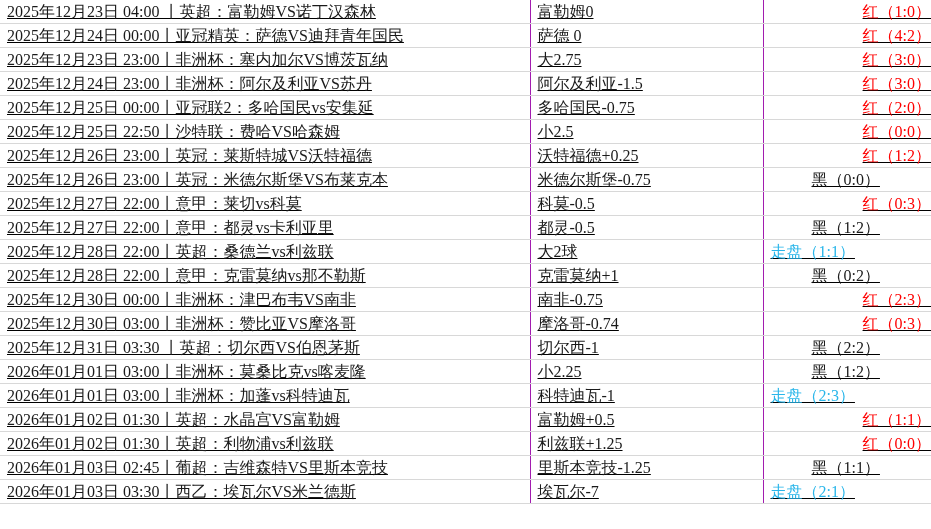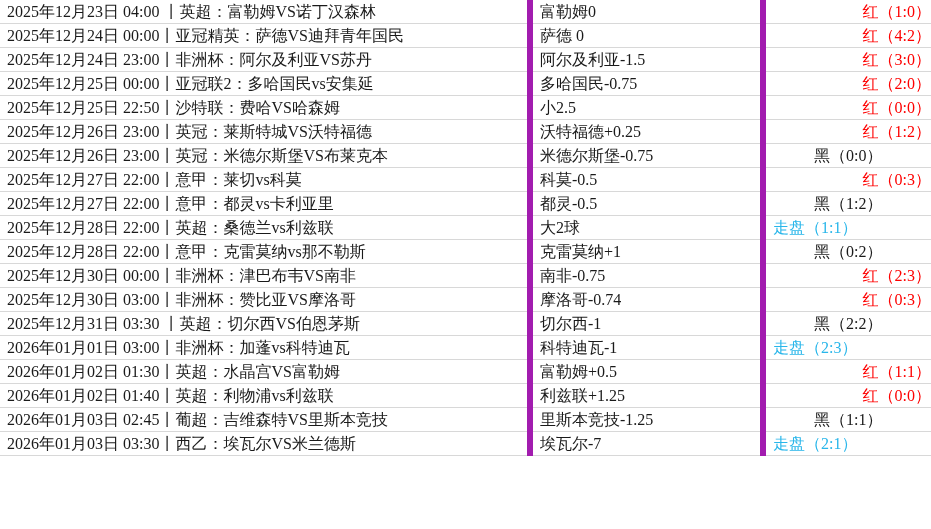--- a/index.html
+++ b/index.html
@@ -1,32 +1,32 @@
 <!DOCTYPE html>
 <html><head>
 <meta charset="utf-8">
 <style>
   html,body{margin:0;padding:0;}
   body{
     width:931px;height:529px;background:#ffffff;overflow:hidden;
     font-family:"Liberation Serif","DejaVu Serif",serif;
   }
   table.picks{
-    border-collapse:collapse;table-layout:fixed;width:931px;
+    border-collapse:collapse;table-layout:fixed;width:931px;text-decoration:underline;
   }
   table.picks td{
     height:23px;
     border-bottom:1px solid #d8d8d8;
     font-size:16px;line-height:23px;
     color:#1a1a1a;
     white-space:pre;overflow:hidden;
     padding:0 0 0 7px;
     vertical-align:middle;
   }
-  td.c-pick,td.c-result{border-left:6px solid #a21caf;}
+  td.c-pick,td.c-result{border-left:1px solid #a21caf;}
   td.c-result[data-outcome="red"]{color:#fe0000;text-align:right;}
   td.c-result[data-outcome="black"]{color:#1a1a1a;padding-left:48px;}
   td.c-result[data-outcome="push"]{color:#29b6ea;}
 </style>
 </head>
 <body>
 
 <table class="picks">
   <colgroup>
     <col style="width:530px">
@@ -36,20 +36,25 @@
   <tbody>
     <tr>
       <td class="c-match">2025年12月23日 04:00 丨英超：富勒姆VS诺丁汉森林</td>
       <td class="c-pick">富勒姆0</td>
       <td class="c-result" data-outcome="red">红（1:0）</td>
     </tr>
     <tr>
       <td class="c-match">2025年12月24日 00:00丨亚冠精英：萨德VS迪拜青年国民</td>
       <td class="c-pick">萨德 0</td>
       <td class="c-result" data-outcome="red">红（4:2）</td>
+    </tr>
+    <tr>
+      <td class="c-match">2025年12月23日 23:00丨非洲杯：塞内加尔VS博茨瓦纳</td>
+      <td class="c-pick">大2.75</td>
+      <td class="c-result" data-outcome="red">红（3:0）</td>
     </tr>
     <tr>
       <td class="c-match">2025年12月24日 23:00丨非洲杯：阿尔及利亚VS苏丹</td>
       <td class="c-pick">阿尔及利亚-1.5</td>
       <td class="c-result" data-outcome="red">红（3:0）</td>
     </tr>
     <tr>
       <td class="c-match">2025年12月25日 00:00丨亚冠联2：多哈国民vs安集延</td>
       <td class="c-pick">多哈国民-0.75</td>
       <td class="c-result" data-outcome="red">红（2:0）</td>
@@ -98,31 +103,36 @@
       <td class="c-match">2025年12月30日 03:00丨非洲杯：赞比亚VS摩洛哥</td>
       <td class="c-pick">摩洛哥-0.74</td>
       <td class="c-result" data-outcome="red">红（0:3）</td>
     </tr>
     <tr>
       <td class="c-match">2025年12月31日 03:30 丨英超：切尔西VS伯恩茅斯</td>
       <td class="c-pick">切尔西-1</td>
       <td class="c-result" data-outcome="black">黑（2:2）</td>
     </tr>
     <tr>
+      <td class="c-match">2026年01月01日 03:00丨非洲杯：莫桑比克vs喀麦隆</td>
+      <td class="c-pick">小2.25</td>
+      <td class="c-result" data-outcome="black">黑（1:2）</td>
+    </tr>
+    <tr>
       <td class="c-match">2026年01月01日 03:00丨非洲杯：加蓬vs科特迪瓦</td>
       <td class="c-pick">科特迪瓦-1</td>
       <td class="c-result" data-outcome="push">走盘（2:3）</td>
     </tr>
     <tr>
       <td class="c-match">2026年01月02日 01:30丨英超：水晶宫VS富勒姆</td>
       <td class="c-pick">富勒姆+0.5</td>
       <td class="c-result" data-outcome="red">红（1:1）</td>
     </tr>
     <tr>
-      <td class="c-match">2026年01月02日 01:40丨英超：利物浦vs利兹联</td>
+      <td class="c-match">2026年01月02日 01:30丨英超：利物浦vs利兹联</td>
       <td class="c-pick">利兹联+1.25</td>
       <td class="c-result" data-outcome="red">红（0:0）</td>
     </tr>
     <tr>
       <td class="c-match">2026年01月03日 02:45丨葡超：吉维森特VS里斯本竞技</td>
       <td class="c-pick">里斯本竞技-1.25</td>
       <td class="c-result" data-outcome="black">黑（1:1）</td>
     </tr>
     <tr>
       <td class="c-match">2026年01月03日 03:30丨西乙：埃瓦尔VS米兰德斯</td>

